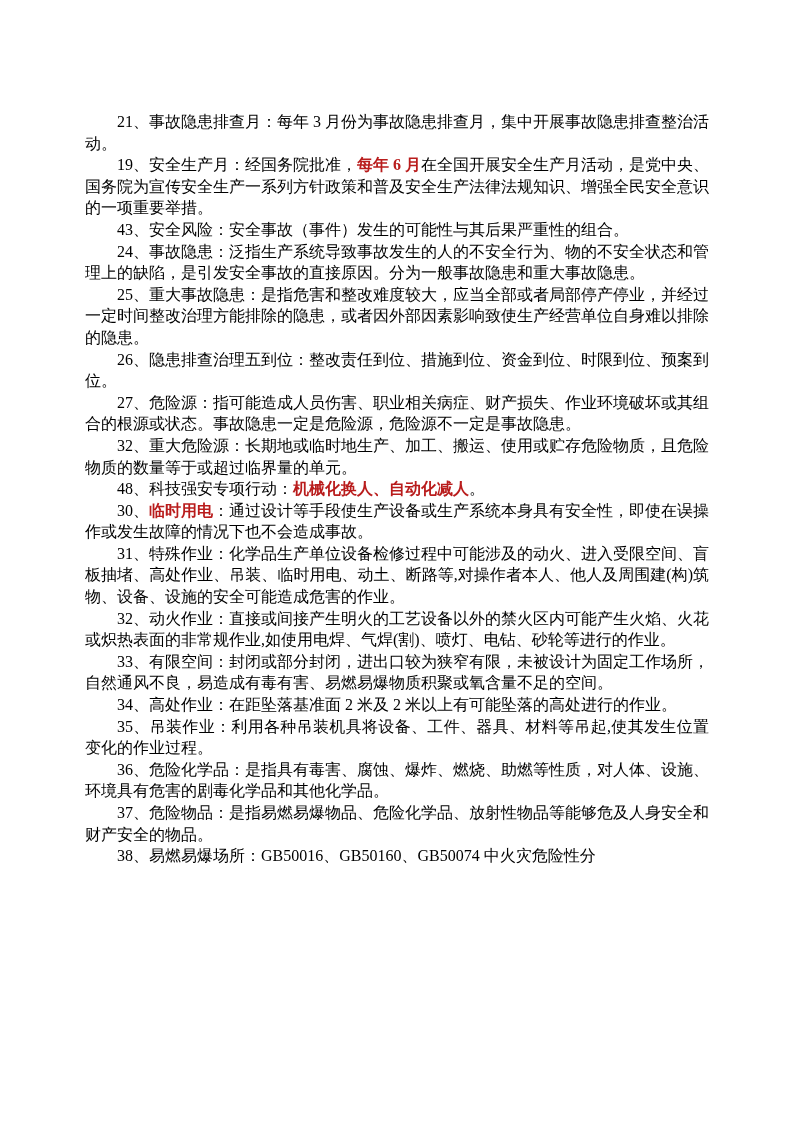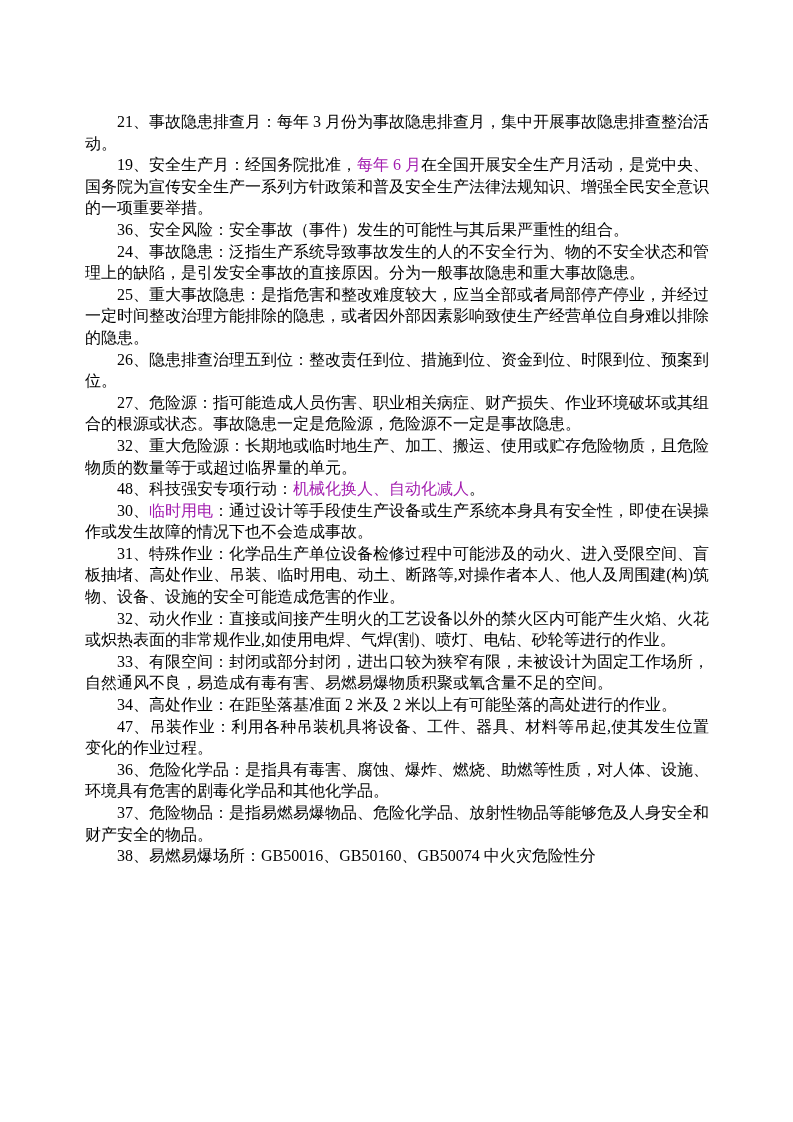--- a/index.html
+++ b/index.html
@@ -25,40 +25,41 @@
     padding: 0;
     text-indent: 2em;
     font-family: "Liberation Serif", "DejaVu Serif", serif;
     font-size: 16px;
     line-height: 21.6px;
     color: #000000;
     text-align: justify;
     word-break: break-all;
   }
   .para .red {
-    color: #a21caf;
+    color: #b91c1c;
+    font-weight: bold;
   }
 </style>
 </head>
 <body>
 
 <div class="page">
   <main class="doc-body">
       <p class="para"><span>21、事故隐患排查月：每年 3 月份为事故隐患排查月，集中开展事故隐患排查整治活动。</span></p>
       <p class="para"><span>19、安全生产月：经国务院批准，</span><span class="red">每年 6 月</span><span>在全国开展安全生产月活动，是党中央、国务院为宣传安全生产一系列方针政策和普及安全生产法律法规知识、增强全民安全意识的一项重要举措。</span></p>
-      <p class="para"><span>36、安全风险：安全事故（事件）发生的可能性与其后果严重性的组合。</span></p>
+      <p class="para"><span>43、安全风险：安全事故（事件）发生的可能性与其后果严重性的组合。</span></p>
       <p class="para"><span>24、事故隐患：泛指生产系统导致事故发生的人的不安全行为、物的不安全状态和管理上的缺陷，是引发安全事故的直接原因。分为一般事故隐患和重大事故隐患。</span></p>
       <p class="para"><span>25、重大事故隐患：是指危害和整改难度较大，应当全部或者局部停产停业，并经过一定时间整改治理方能排除的隐患，或者因外部因素影响致使生产经营单位自身难以排除的隐患。</span></p>
       <p class="para"><span>26、隐患排查治理五到位：整改责任到位、措施到位、资金到位、时限到位、预案到位。</span></p>
       <p class="para"><span>27、危险源：指可能造成人员伤害、职业相关病症、财产损失、作业环境破坏或其组合的根源或状态。事故隐患一定是危险源，危险源不一定是事故隐患。</span></p>
       <p class="para"><span>32、重大危险源：长期地或临时地生产、加工、搬运、使用或贮存危险物质，且危险物质的数量等于或超过临界量的单元。</span></p>
       <p class="para"><span>48、科技强安专项行动：</span><span class="red">机械化换人、自动化减人</span><span>。</span></p>
       <p class="para"><span>30、</span><span class="red">临时用电</span><span>：通过设计等手段使生产设备或生产系统本身具有安全性，即使在误操作或发生故障的情况下也不会造成事故。</span></p>
       <p class="para"><span>31、特殊作业：化学品生产单位设备检修过程中可能涉及的动火、进入受限空间、盲板抽堵、高处作业、吊装、临时用电、动土、断路等,对操作者本人、他人及周围建(构)筑物、设备、设施的安全可能造成危害的作业。</span></p>
       <p class="para"><span>32、动火作业：直接或间接产生明火的工艺设备以外的禁火区内可能产生火焰、火花或炽热表面的非常规作业,如使用电焊、气焊(割)、喷灯、电钻、砂轮等进行的作业。</span></p>
       <p class="para"><span>33、有限空间：封闭或部分封闭，进出口较为狭窄有限，未被设计为固定工作场所，自然通风不良，易造成有毒有害、易燃易爆物质积聚或氧含量不足的空间。</span></p>
       <p class="para"><span>34、高处作业：在距坠落基准面 2 米及 2 米以上有可能坠落的高处进行的作业。</span></p>
-      <p class="para"><span>47、吊装作业：利用各种吊装机具将设备、工件、器具、材料等吊起,使其发生位置变化的作业过程。</span></p>
+      <p class="para"><span>35、吊装作业：利用各种吊装机具将设备、工件、器具、材料等吊起,使其发生位置变化的作业过程。</span></p>
       <p class="para"><span>36、危险化学品：是指具有毒害、腐蚀、爆炸、燃烧、助燃等性质，对人体、设施、环境具有危害的剧毒化学品和其他化学品。</span></p>
       <p class="para"><span>37、危险物品：是指易燃易爆物品、危险化学品、放射性物品等能够危及人身安全和财产安全的物品。</span></p>
       <p class="para"><span>38、易燃易爆场所：GB50016、GB50160、GB50074 中火灾危险性分</span></p>
     </main>
 </div>
 
 </body></html>

